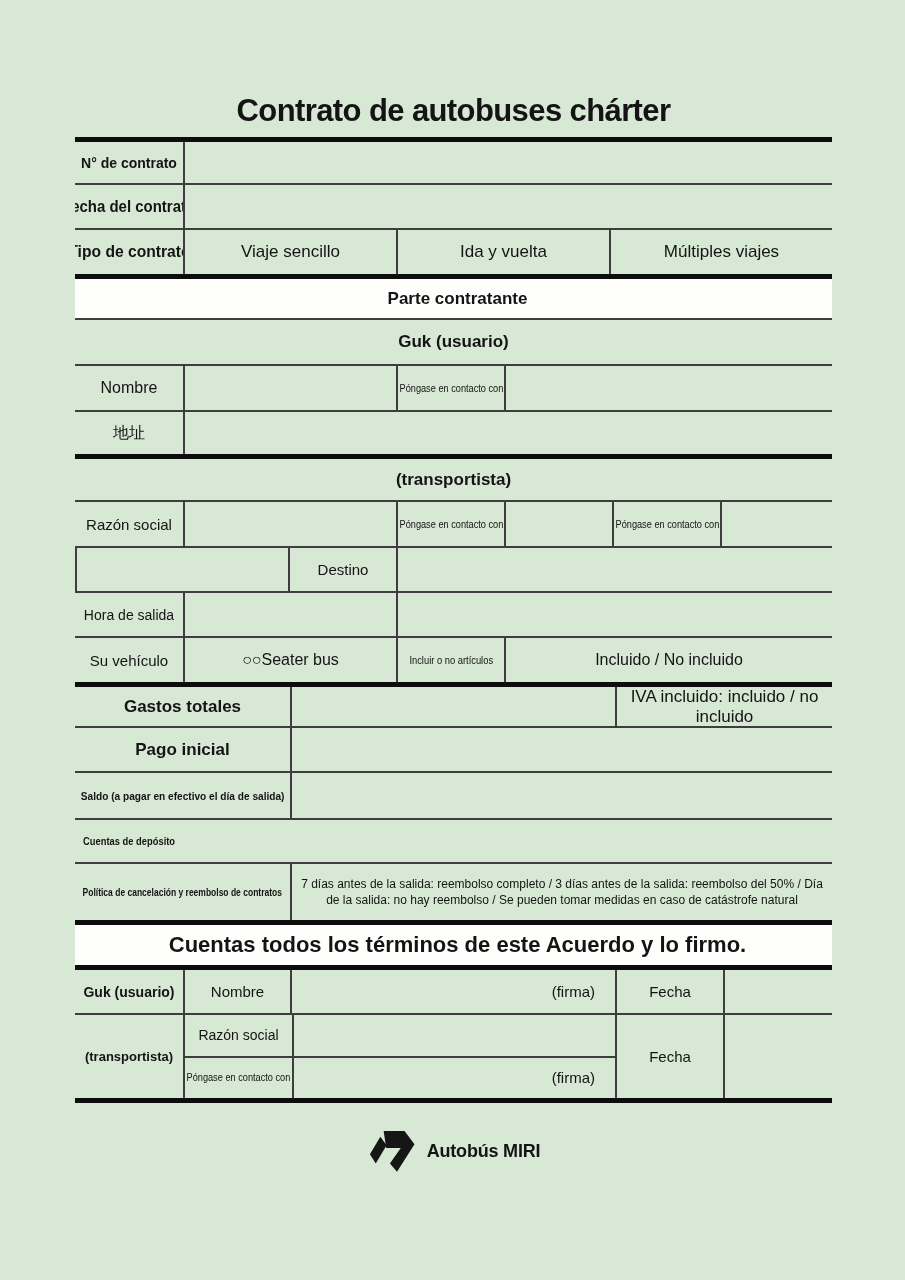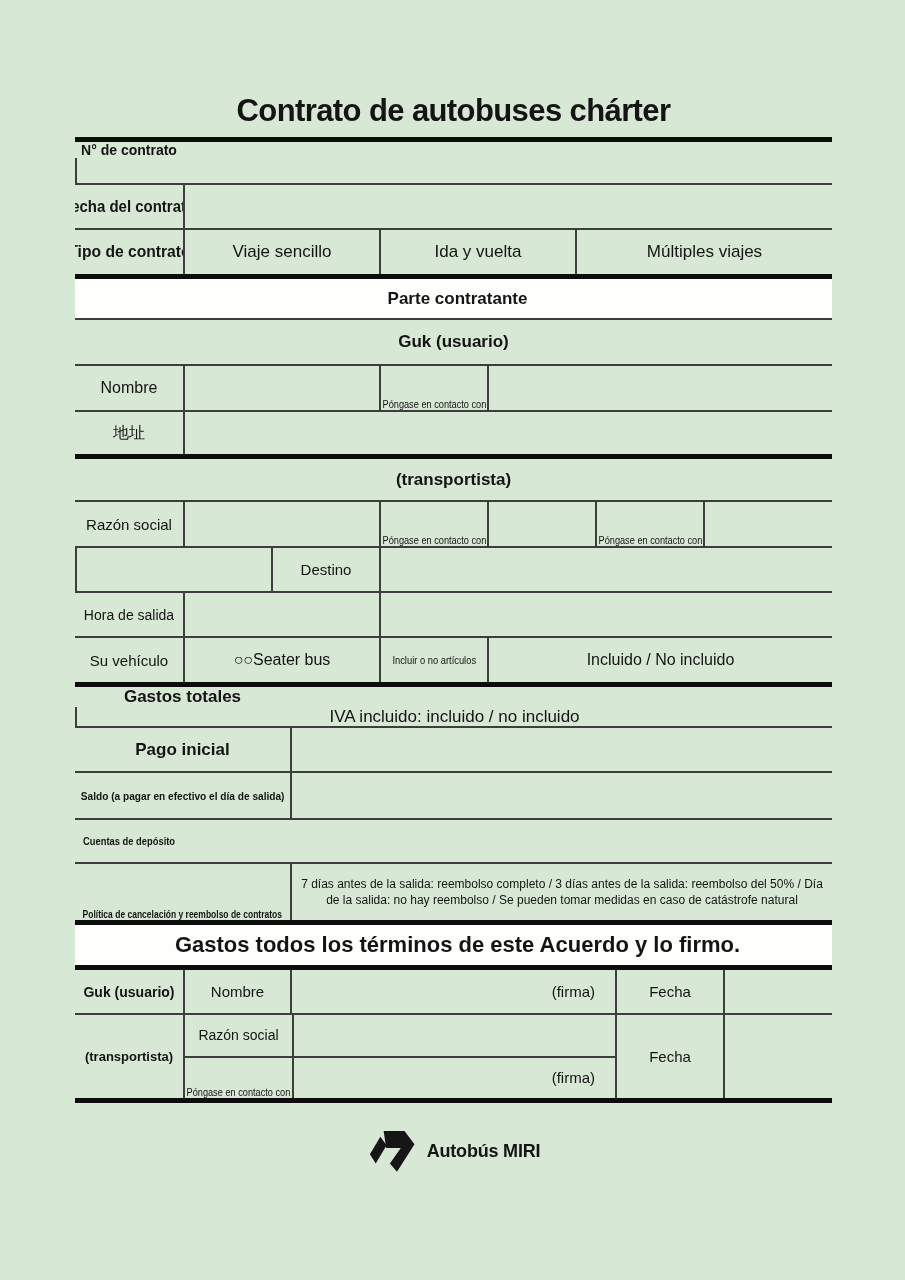--- a/index.html
+++ b/index.html
@@ -3,37 +3,37 @@
 <meta charset="utf-8">
 <style>
   html,body{margin:0;padding:0;background:#d7e8d4;}
   .page{position:relative;width:905px;height:1280px;background:#d7e8d4;
         font-family:"Liberation Sans",sans-serif;color:#141414;overflow:hidden;}
   .doc{position:absolute;left:75px;top:0;width:757px;}
   .title{margin-top:84px;height:53px;display:flex;align-items:center;justify-content:center;
          font-size:31px;font-weight:700;letter-spacing:-0.6px;white-space:nowrap;}
   .tbl{width:757px;}
   .row{display:flex;align-items:stretch;box-sizing:border-box;border-top:2px solid #3e3e3e;}
-  .row.tk{border-top:5px solid #0d0d0d;flex-direction:column;}
+  .row.tk{border-top:5px solid #0d0d0d;}
   .row.nb{border-top:none;}
   .row.bk{border-bottom:5px solid #0d0d0d;}
   .c{display:flex;align-items:center;justify-content:center;text-align:center;
      box-sizing:border-box;padding:0 4px;overflow:hidden;font-size:16px;}
   .c.bl{border-left:2px solid #3e3e3e;}
   .c.right{justify-content:flex-end;padding-right:20px;}
   .banner{background:#fefffd;padding-left:8px;}
   .b{font-weight:700;}
   .f17{font-size:17px;} .f16{font-size:16px;} .f15{font-size:15px;} .f14{font-size:14px;}
-  .f13{font-size:13px;} .f125{font-size:17px;} .f12{font-size:12px;} .f11{font-size:11px;} .f10{font-size:10px;align-items:flex-end;} .f22{font-size:22px;}
+  .f13{font-size:13px;} .f125{font-size:17px;} .f12{font-size:12px;} .f11{font-size:11px;} .f10{font-size:10px;} .f22{font-size:22px;}
   .nw{white-space:nowrap;}
   .sx92 span, .sx88 span, .sx85 span, .sx82 span{display:inline-block;white-space:nowrap;}
   .sx92 span{transform:scaleX(.92);} .sx88 span{transform:scaleX(.88);}
   .sx85 span{transform:scaleX(.85);}
   .w107{width:107px;flex:none;} .w108{width:108px;flex:none;}
-  .w215{width:215px;flex:none;} .w216{width:196px;flex:none;}
+  .w215{width:215px;flex:none;} .w216{width:213px;flex:none;}
   .w325{width:325px;flex:none;} .fx{flex:1;}
   .h46{height:46px;} .h45{height:45px;} .h44{height:44px;} .h47{height:47px;}
   .h58{height:58px;} .h43{height:43px;} .h90{height:90px;} .h50{height:50px;}
   .mid{display:flex;flex-direction:column;box-sizing:border-box;}
   .midrow{display:flex;flex:1;align-items:stretch;box-sizing:border-box;}
   .midrow.top{border-bottom:2px solid #3e3e3e;}
   .pol{line-height:16px;padding:4px 8px;}
   .footer{margin-top:18px;display:flex;align-items:center;justify-content:center;gap:10px;height:60px;}
   .logo-ic{width:50px;height:50px;flex:none;}
   .logo-tx{font-size:18px;font-weight:700;letter-spacing:-0.2px;}
@@ -155,21 +155,21 @@
       </div>
 
       <div class="row h58">
         <div class="c w215 b f10 sx85">
             <span>Política de cancelación y reembolso de contratos</span>
           </div>
         <div class="c bl fx f12 pol">7 días antes de la salida: reembolso completo / 3 días antes de la salida: reembolso del 50% / Día de la salida: no hay reembolso / Se pueden tomar medidas en caso de catástrofe natural</div>
       </div>
 
       <div class="row tk bk h50 banner">
-        <div class="c fx b f22">Gastos todos los términos de este Acuerdo y lo firmo.</div>
+        <div class="c fx b f22">Cuentas todos los términos de este Acuerdo y lo firmo.</div>
       </div>
 
       <div class="row nb h43">
         <div class="c w108 b f14 nw">Guk (usuario)</div>
         <div class="c bl w107 f15">Nombre</div>
         <div class="c bl w325 right f15">(firma)</div>
         <div class="c bl w108 f15">Fecha</div>
         <div class="c bl fx"></div>
       </div>
 

